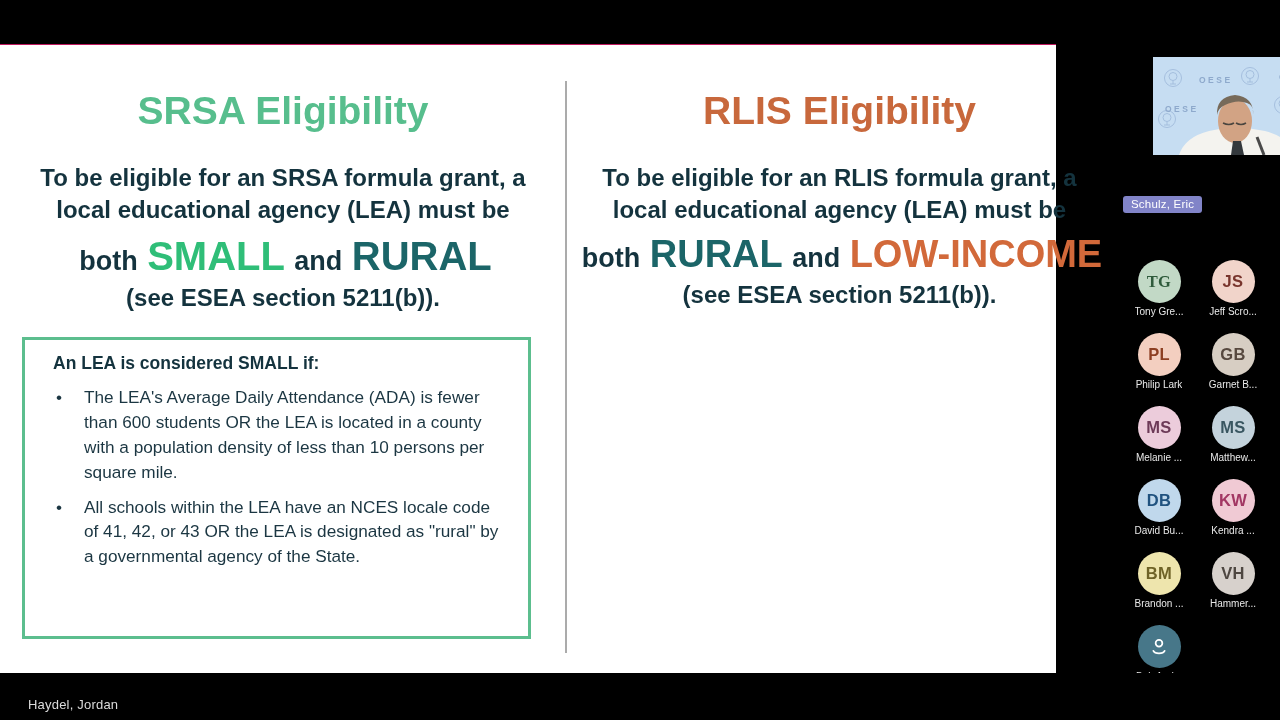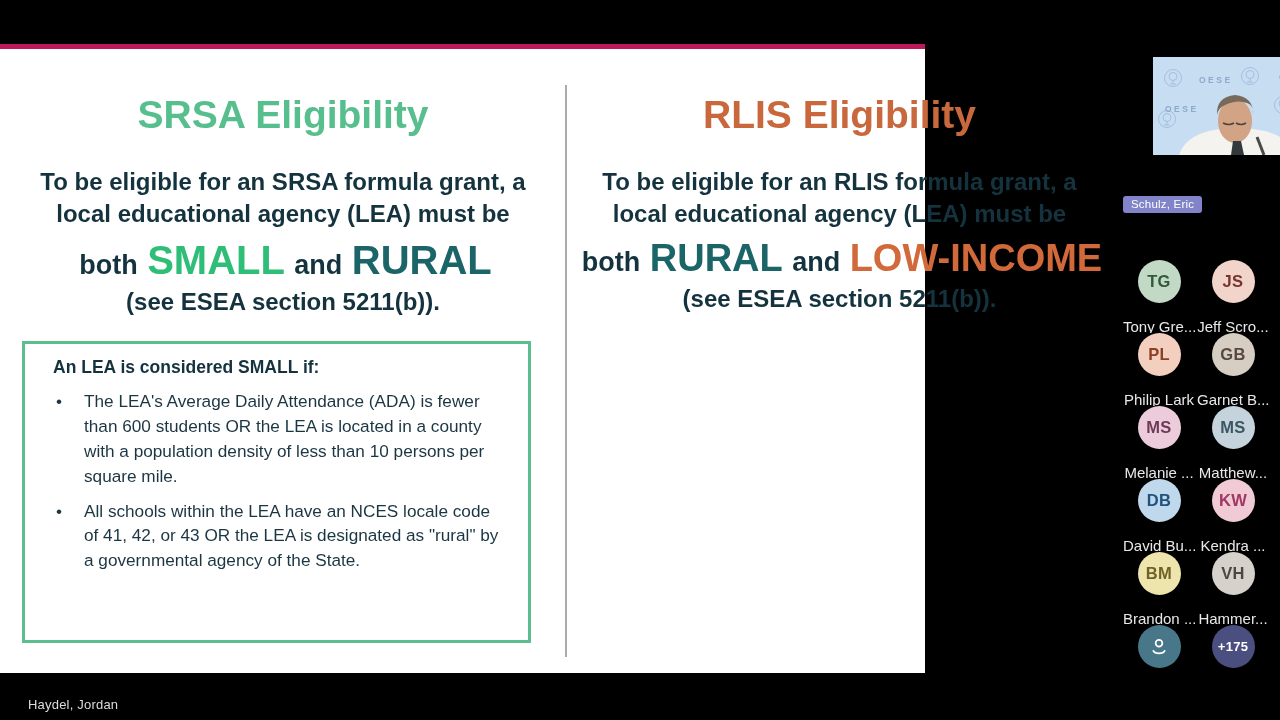--- a/index.html
+++ b/index.html
@@ -7,22 +7,22 @@
     width:1280px;height:720px;position:relative;overflow:hidden;
     background:#000;font-family:"Liberation Sans", sans-serif;
   }
   
   .topbar{position:absolute;left:0;top:0;width:1280px;height:44px;background:#000;}
   .bottombar{position:absolute;left:0;top:673px;width:1280px;height:47px;background:#000;}
   .self-name{position:absolute;left:28px;top:24px;font-size:13px;color:#dcdcdc;letter-spacing:.2px;}
 
   
   .slide{
-    position:absolute;left:0;top:44px;width:925px;height:629px;
-    background:#fff;border-top:5px solid #be185d;box-sizing:border-box;
+    position:absolute;left:0;top:44px;width:1056px;height:629px;
+    background:#fff;border-top:1px solid #be185d;box-sizing:border-box;
   }
   .half{position:absolute;top:0;height:100%;text-align:center;}
   .half.left{left:0;width:566px;}
   .half.right{left:566px;width:547px;}
   .vdivider{position:absolute;left:565px;top:36px;width:2px;height:572px;background:#ababab;}
 
   .slide-title{margin:42px 0 0;font-size:39px;font-weight:bold;line-height:1.25;}
   .half.left  .slide-title{color:#57be8d;}
   .half.right .slide-title{color:#c8683c;}
 
@@ -59,21 +59,21 @@
     position:absolute;left:9px;top:216px;
     display:grid;grid-template-columns:74px 74px;grid-auto-rows:73px;
   }
   .ptile{display:flex;flex-direction:column;align-items:center;}
   .pcircle{
     width:43px;height:43px;border-radius:50%;flex:0 0 auto;
     display:flex;align-items:center;justify-content:center;
     font-weight:bold;font-size:16.5px;letter-spacing:.3px;
   }
   .pcircle.overflow{font-size:13px;font-weight:600;}
-  .plabel{margin-top:15px;font-size:15px;color:#e8e8e8;max-width:72px;white-space:nowrap;overflow:hidden;}
+  .plabel{margin-top:3px;font-size:10px;color:#e8e8e8;max-width:72px;white-space:nowrap;overflow:hidden;}
 </style>
 </head>
 <body>
 
 <div>
 
   <div class="topbar"></div>
 
   <div class="slide">
 
@@ -178,21 +178,21 @@
           <path d="M80,84 L88,84 L91,98 L78,98 Z" fill="#33383c"></path>
           <path d="M104,80 L111,98" stroke="#4a4a4a" stroke-width="3" fill="none"></path>
         </g>
       </svg>
     </div>
 
     <span class="name-pill">Schulz, Eric</span>
 
     <div class="avatar-grid" id="avatar-grid">
         <div class="ptile">
-          <div class="pcircle" style="background: rgb(194, 217, 198); color: rgb(47, 91, 60);">TG</div>
+          <div class="pcircle" style="background: rgb(194, 217, 198); color: rgb(47, 91, 60); font-family: Liberation Serif, serif;">TG</div>
           <div class="plabel">Tony Gre...</div>
         </div>
         <div class="ptile">
           <div class="pcircle" style="background: rgb(241, 212, 202); color: rgb(120, 52, 44);">JS</div>
           <div class="plabel">Jeff Scro...</div>
         </div>
         <div class="ptile">
           <div class="pcircle" style="background: rgb(243, 207, 192); color: rgb(141, 63, 34);">PL</div>
           <div class="plabel">Philip Lark</div>
         </div>
@@ -226,24 +226,20 @@
         </div>
         <div class="ptile">
           <div class="pcircle" style="background: rgb(71, 119, 137); color: rgb(255, 255, 255);">
             <svg width="26" height="26" viewBox="0 0 24 24">
               <circle cx="12" cy="8.6" r="3.1" fill="none" stroke="#fff" stroke-width="1.6"></circle>
               <path d="M6.8,15.6 C8.2,18.6 15.8,18.6 17.2,15.6" fill="none" stroke="#fff" stroke-width="1.6" stroke-linecap="round"></path>
             </svg>
           </div>
           <div class="plabel">Bob And...</div>
         </div>
-        <div class="ptile">
-          <div class="pcircle overflow" style="background: rgb(75, 79, 128); color: rgb(255, 255, 255);">+175</div>
-          <div class="plabel"></div>
-        </div>
       </div>
   </div>
 
   <div class="bottombar">
     <span class="self-name">Haydel, Jordan</span>
   </div>
 
 </div>
 
 </body></html>

